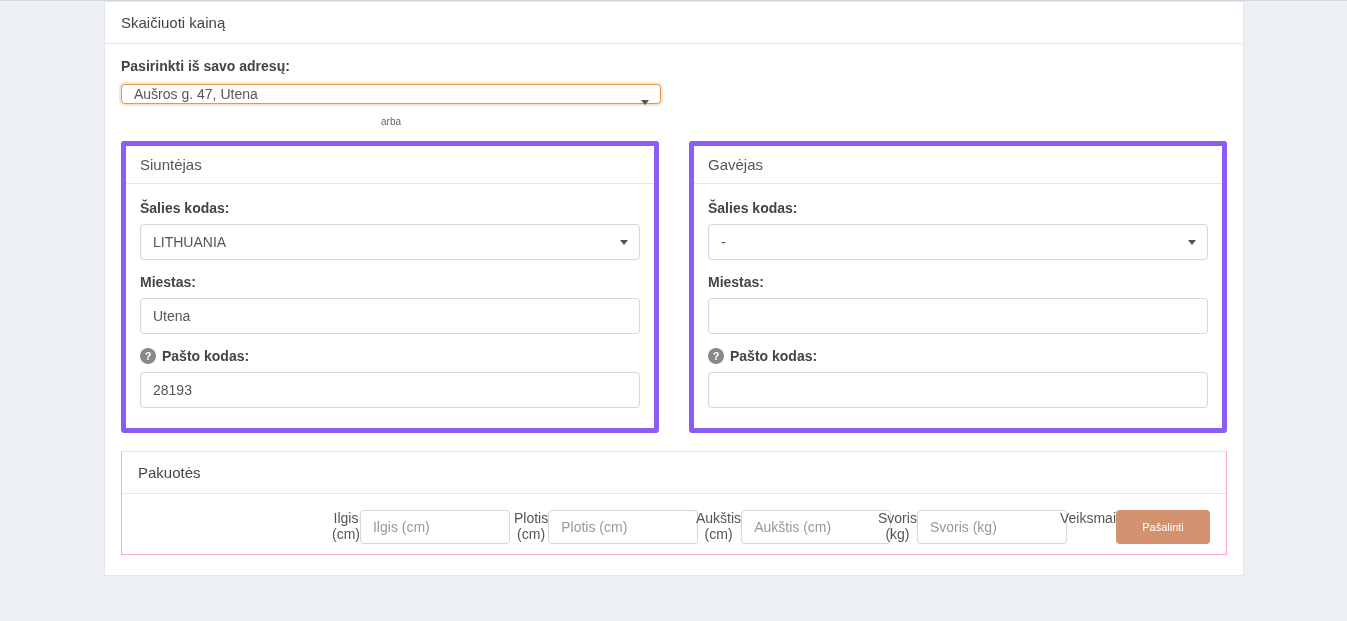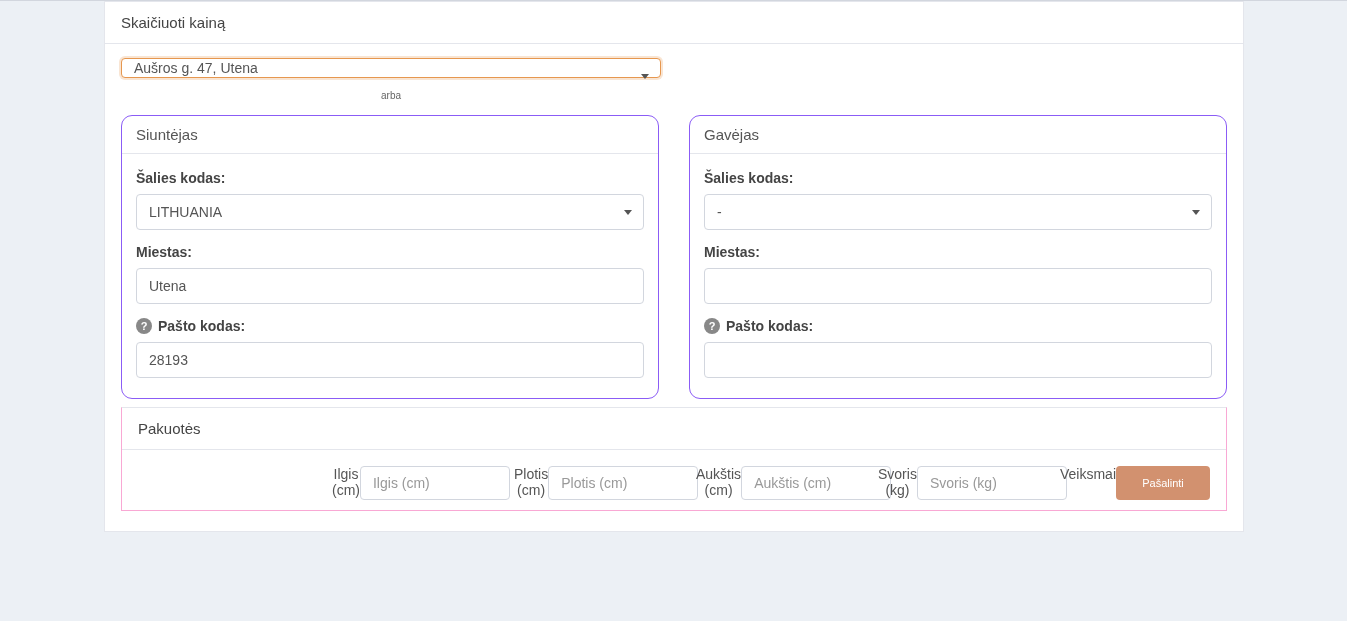--- a/index.html
+++ b/index.html
@@ -70,22 +70,22 @@
     color: #666;
     padding: 12px 0 14px 0;
     font-size: 10px;
   }
   .two-col {
     display: flex;
     gap: 30px;
   }
   .panel {
     flex: 1;
-    border: 1px solid #8b5cf6;
-    border-radius: 11px;
+    border: 5px solid #8b5cf6;
+    border-radius: 3px;
   }
   .panel-header {
     padding: 10px 14px;
     border-bottom: 1px solid #e4e6ec;
     color: #555;
     font-size: 15px;
   }
   .panel-body {
     padding: 16px 14px 20px 14px;
   }
@@ -133,21 +133,21 @@
     color: #fff;
     font-size: 11px;
     font-weight: 700;
     align-items: center;
     justify-content: center;
   }
   .pkg-card {
     background: #fff;
     border: 1px solid #f9a8d4;
     border-top: 1px solid #e4e6ec;
-    margin-top: 8px;
+    margin-top: 18px;
   }
   .pkg-header {
     padding: 12px 16px;
     border-bottom: 1px solid #e4e6ec;
     color: #444;
     font-size: 15px;
   }
   .pkg-body {
     padding: 16px 16px 4px 16px;
   }
@@ -191,20 +191,21 @@
   }
 </style>
 </head>
 <body>
 
 <div class="page">
   <div class="card">
     <div class="card-header">Skaičiuoti kainą</div>
     <div class="card-body">
 
+      <span class="section-label">Pasirinkti iš savo adresų:</span>
       <div class="select-wrap">
         <select class="address-select">
           <option>Aušros g. 47, Utena</option>
         </select>
       </div>
       <div class="or-row">arba</div>
 
       <div class="two-col">
 
         <div class="panel">

